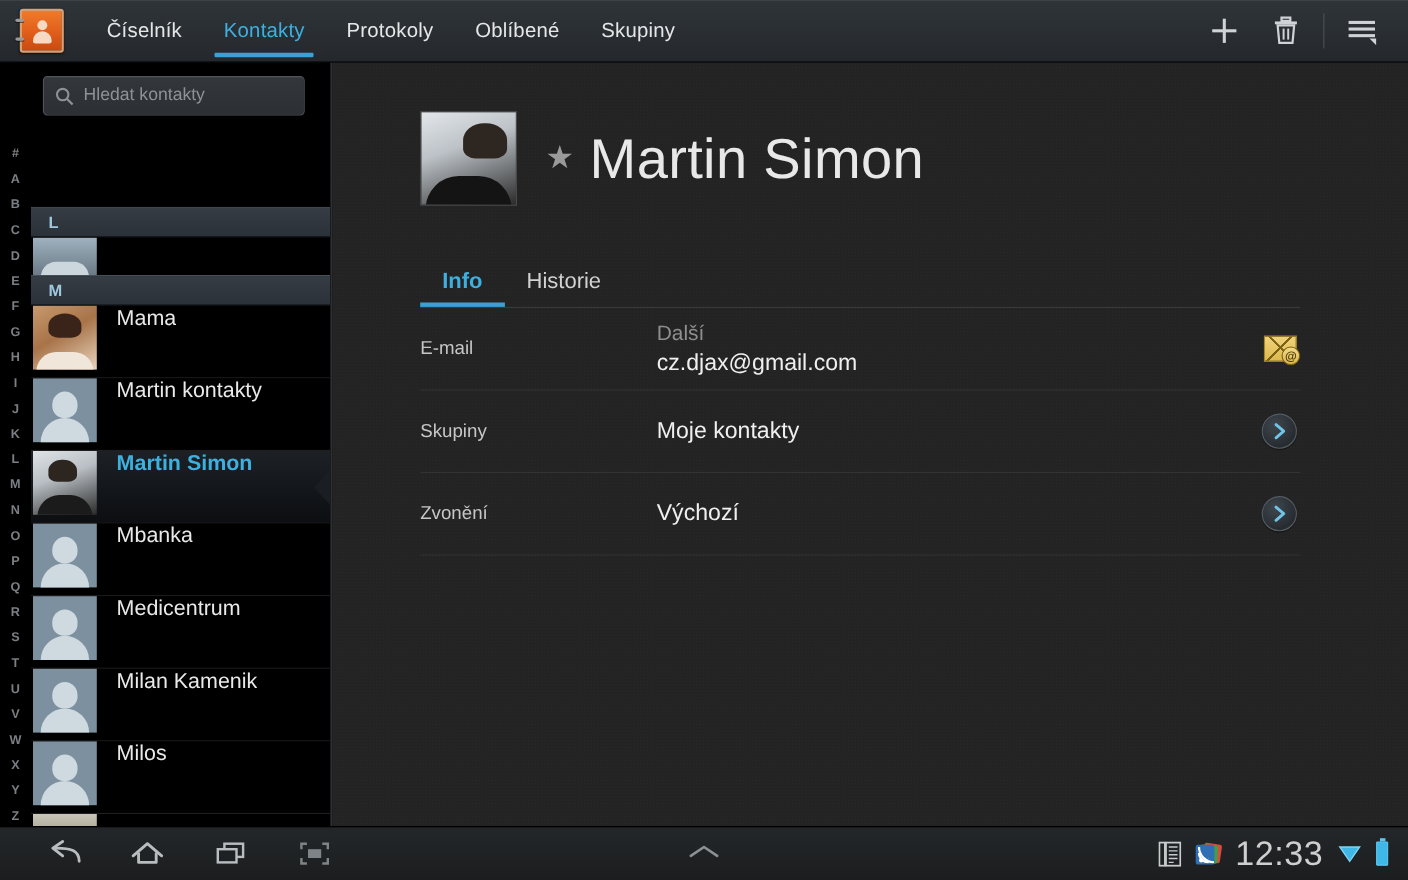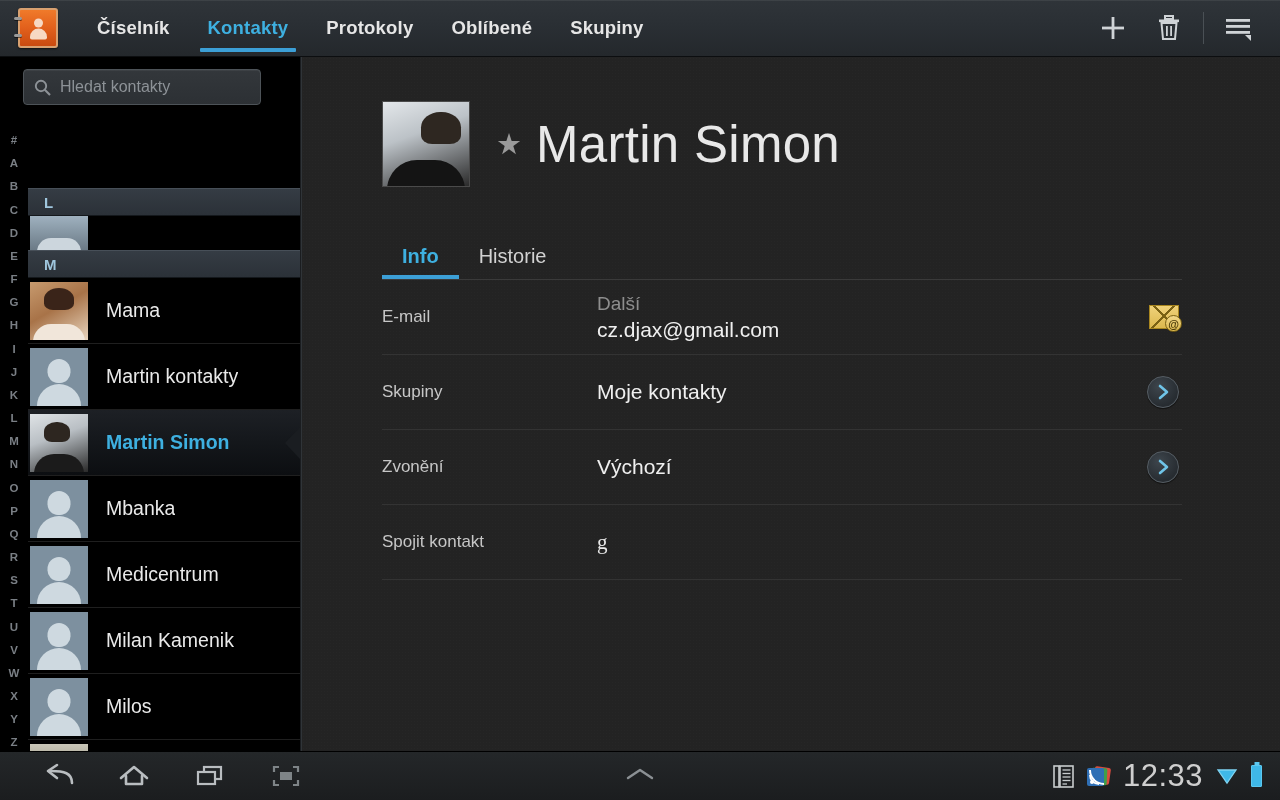--- a/index.html
+++ b/index.html
@@ -9,21 +9,21 @@
     font-family:"Liberation Sans", sans-serif;
     -webkit-font-smoothing:antialiased;
   }
   #app { position:relative; width:1280px; height:800px; background:#000; }
 
   
   .topbar {
     position:absolute; left:0; top:0; width:1280px; height:57px;
     background:linear-gradient(180deg,#2f3439 0%,#2a2f34 45%,#24282c 100%);
     border-bottom:1px solid #0c0e10;
-    display:flex; align-items:center;font-weight:bold;
+    display:flex; align-items:center;
   }
   .topbar:after{
     content:""; position:absolute; left:0; right:0; top:0; height:1px;
     background:rgba(255,255,255,0.07);
   }
   .app-icon {
     width:40px; height:40px; margin-left:18px; position:relative;
     border-radius:3px;
     background:linear-gradient(180deg,#f07a2a 0%,#e2601c 50%,#c94a10 100%);
     border:2px solid #d8a070;
@@ -67,21 +67,21 @@
     width:56px; height:57px; display:flex; align-items:center; justify-content:center;
     cursor:pointer;
   }
   .tb-sep { width:1px; height:32px; background:#4a5055; margin:0 6px; }
 
   
   .leftpane {
     position:absolute; left:0; top:57px; width:300px; height:694px;
     background:#000; overflow:hidden;
   }
-  .search-wrap { height:60px; display:flex; align-items:center; padding-left:23px; }
+  .search-wrap { height:60px; display:flex; align-items:center; padding-left:39px; }
   .search-box {
     width:238px; height:36px; border-radius:4px;
     background:linear-gradient(180deg,#33373b 0%,#2c3034 100%);
     border:1px solid #4d5358;
     box-shadow:inset 0 1px 0 rgba(255,255,255,.05), 0 1px 0 rgba(0,0,0,.4);
     display:flex; align-items:center; padding:0 10px; cursor:text;
   }
   .search-ph { color:#8d9297; font-size:16px; margin-left:9px; }
 
   
@@ -97,21 +97,21 @@
     position:absolute; left:28px; top:131px; width:272px; bottom:0;
     overflow:hidden;
   }
   .sec-header {
     height:28px; display:flex; align-items:center; padding-left:16px;
     background:linear-gradient(180deg,#353c44 0%,#2b3138 100%);
     border-top:1px solid #474f58; border-bottom:1px solid #14181c;
     color:#9fc6dd; font-size:15px; font-weight:bold;
   }
   .crow {
-    position:relative; height:66px; display:flex; align-items:center;
+    position:relative; height:66px; display:flex; 
     background:#000; border-bottom:1px solid #1f1f1f; cursor:pointer;
   }
   .crow.partial { height:34px; border-bottom:none; overflow:hidden; align-items:flex-end;}
   .crow.selected {
     background:linear-gradient(180deg,#1d2025 0%,#14171b 50%,#0c0e11 100%);
   }
   .crow.selected .cname { color:#3eb0e0; font-weight:bold; }
   .crow.selected:after{
     content:""; position:absolute; right:-1px; top:50%; transform:translateY(-50%);
     width:0; height:0;
@@ -494,26 +494,20 @@
       </div>
       <div class="drow-action">
         <div class="chev-btn">
           <svg width="13" height="16" viewBox="0 0 13 16">
             <polyline points="3,2 10,8 3,14" fill="none" stroke="#6fc4e8" stroke-width="2.6" stroke-linecap="round" stroke-linejoin="round"></polyline>
           </svg>
         </div>
       </div>
     </div>
 
-    <div class="drow">
-      <div class="drow-label">Spojit kontakt</div>
-      <div class="drow-val">
-        <div class="dv-g">g</div>
-      </div>
-    </div>
 
   </div>
 
   <div class="sysbar">
     <div class="sys-nav">
       <div class="sys-btn">
         <svg width="34" height="26" viewBox="0 0 34 26">
           <path d="M31 20 C31 10 23 8 10 8" fill="none" stroke="#b9bdc0" stroke-width="2.6" stroke-linecap="round"></path>
           <polyline points="16,2 7,8 16,15" fill="none" stroke="#b9bdc0" stroke-width="2.6" stroke-linecap="round" stroke-linejoin="round"></polyline>
         </svg>

